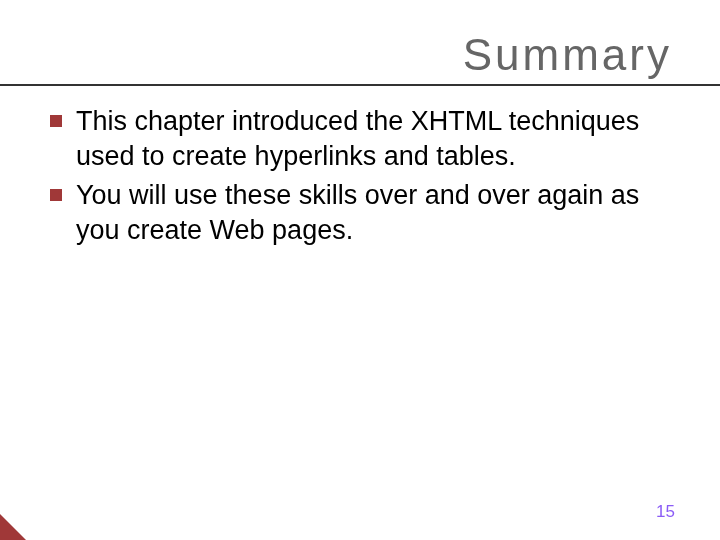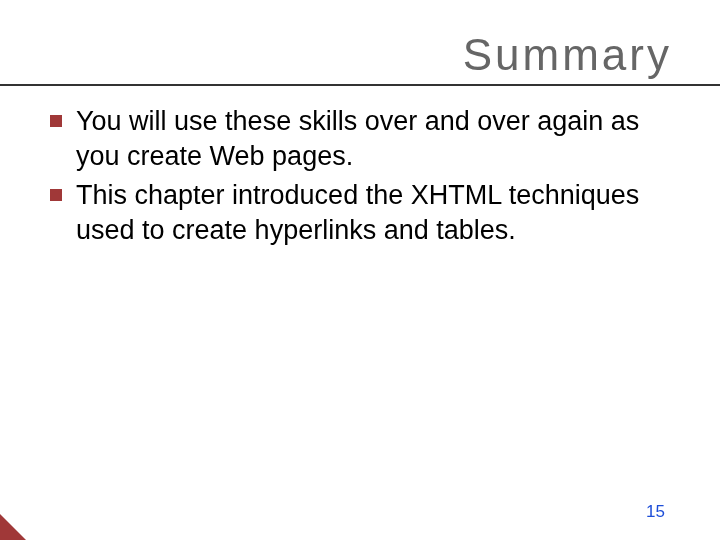--- a/index.html
+++ b/index.html
@@ -53,23 +53,23 @@
       display: block;
     }
     .bullet-text {
       font-size: 27px;
       color: #000000;
       line-height: 1.3;
     }
     .page-number {
       position: absolute;
       bottom: 18px;
-      right: 55px;
+      right: 45px;
       font-size: 17px;
-      color: #1d4ed8;
+      color: #8b5cf6;
     }
     .corner-accent {
       position: absolute;
       bottom: 0;
       left: 0;
       width: 0;
       height: 0;
       border-left: 26px solid #a03838;
       border-top: 26px solid transparent;
     }
@@ -84,28 +84,28 @@
 <hr class="divider">
 
 <div class="content">
   <ul class="bullet-list">
     <li class="bullet-item">
       <span class="bullet-icon">
         <svg width="12" height="12" viewBox="0 0 12 12">
           <rect x="0" y="0" width="12" height="12" fill="#a03838"></rect>
         </svg>
       </span>
-      <span class="bullet-text">You will use these skills over and over again as you create Web pages.</span>
+      <span class="bullet-text">This chapter introduced the XHTML techniques used to create hyperlinks and tables.</span>
     </li>
     <li class="bullet-item">
       <span class="bullet-icon">
         <svg width="12" height="12" viewBox="0 0 12 12">
           <rect x="0" y="0" width="12" height="12" fill="#a03838"></rect>
         </svg>
       </span>
-      <span class="bullet-text">This chapter introduced the XHTML techniques used to create hyperlinks and tables.</span>
+      <span class="bullet-text">You will use these skills over and over again as you create Web pages.</span>
     </li>
   </ul>
 </div>
 
 <div class="page-number">15</div>
 
 <div class="corner-accent"></div>
 
 </body></html>

